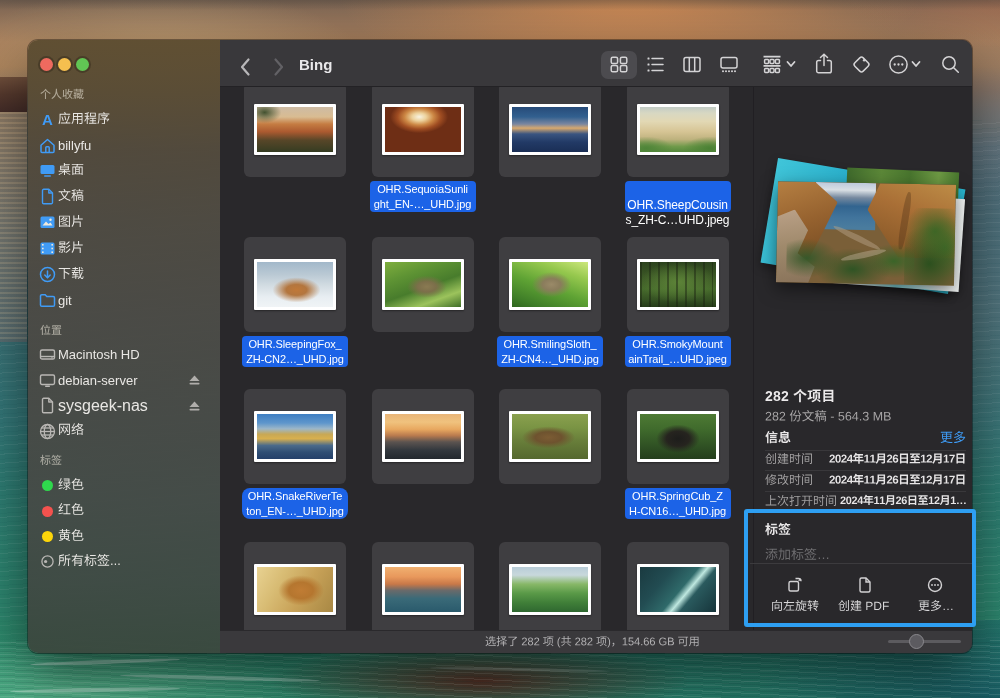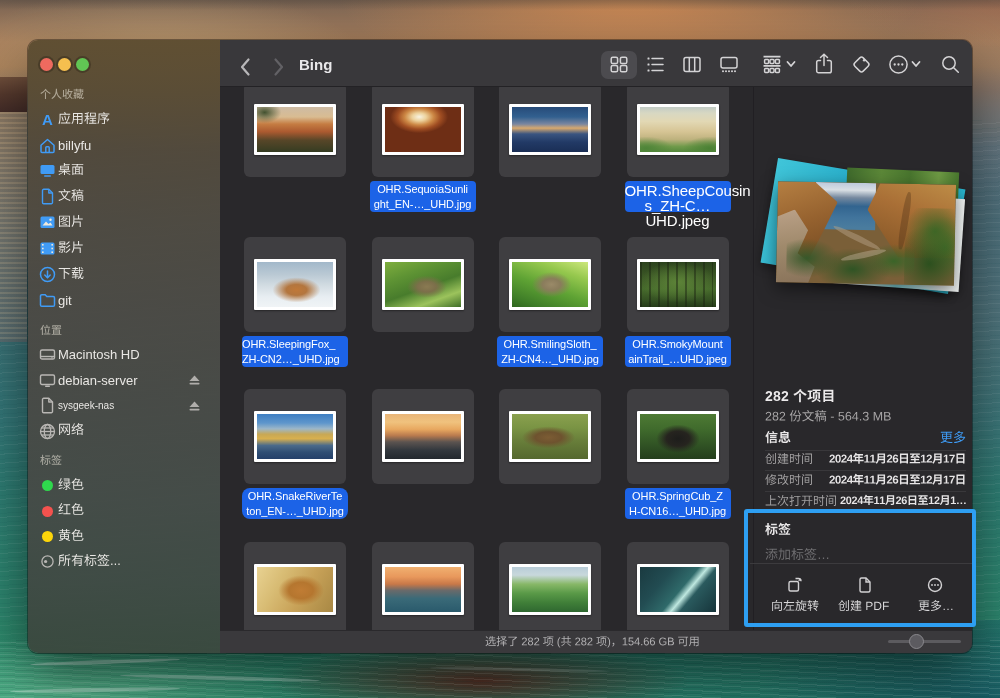--- a/index.html
+++ b/index.html
@@ -51,26 +51,26 @@
       </div>
       <div class="abs" style="left:341.5px;top:141px;width:106px;height:31px;background:#1c63e7;border-radius:4px;color:#fff;font-size:11px;line-height:15.2px;text-align:center;padding-top:1px;letter-spacing:-0.1px">OHR.SequoiaSunli<br>ght_EN-…_UHD.jpg</div>
       <div class="abs" style="left:471px;top:42px;width:102px;height:95px;background:#3f3e41;border-radius:6px"></div>
       <div class="abs" style="left:481px;top:64px;width:82px;height:51px;background:#fff;border-radius:1px;box-shadow:0 1px 2px rgba(0,0,0,.4)">
         <div class="abs" style="left:3px;top:3px;width:76px;height:45px;background:linear-gradient(180deg,#274b79 0%,#32608f 22%,#7a86a0 38%,#d8a96e 47%,#3a5480 60%,#223a66 78%,#1a2e55 100%)"></div>
       </div>
       <div class="abs" style="left:598.5px;top:42px;width:102px;height:95px;background:#3f3e41;border-radius:6px"></div>
       <div class="abs" style="left:608.5px;top:64px;width:82px;height:51px;background:#fff;border-radius:1px;box-shadow:0 1px 2px rgba(0,0,0,.4)">
         <div class="abs" style="left:3px;top:3px;width:76px;height:45px;background:radial-gradient(ellipse 40% 30% at 8% 92%,#4e8438 0%,rgba(78,132,56,0) 88%),radial-gradient(ellipse 40% 30% at 92% 92%,#4a8034 0%,rgba(74,128,52,0) 88%),linear-gradient(180deg,#c2ccc6 0%,#d8d8c2 14%,#e2d8b4 32%,#d6c494 55%,#beb27e 72%,#6f9a4a 88%,#55883c 100%)"></div>
       </div>
-      <div class="abs" style="left:596.5px;top:141px;width:106px;height:31px;background:#1c63e7;border-radius:4px;color:#fff;font-size:15px;line-height:15.2px;text-align:center;padding-top:2px;letter-spacing:-0.1px">OHR.SheepCousin<br>s_ZH-C…UHD.jpeg</div>
+      <div class="abs" style="left:596.5px;top:141px;width:106px;height:31px;background:#1c63e7;border-radius:4px;color:#fff;font-size:12px;line-height:15.2px;text-align:center;padding-top:17px;letter-spacing:-0.1px">OHR.SheepCousin<br>s_ZH-C…UHD.jpeg</div>
       <div class="abs" style="left:216px;top:197px;width:102px;height:95px;background:#3f3e41;border-radius:6px"></div>
       <div class="abs" style="left:226px;top:219px;width:82px;height:51px;background:#fff;border-radius:1px;box-shadow:0 1px 2px rgba(0,0,0,.4)">
         <div class="abs" style="left:3px;top:3px;width:76px;height:45px;background:radial-gradient(ellipse 45% 40% at 52% 62%,#c07838 0%,#b3763f 30%,rgba(180,140,110,0) 70%),linear-gradient(180deg,#a2b8ca 0%,#bac9d4 28%,#d2dce2 52%,#e8eef2 78%,#f0f4f6 100%)"></div>
       </div>
-      <div class="abs" style="left:214px;top:296px;width:106px;height:31px;background:#1c63e7;border-radius:4px;color:#fff;font-size:11px;line-height:15.2px;padding-top:1px;letter-spacing:-0.1px">OHR.SleepingFox_<br>ZH-CN2…_UHD.jpg</div>
+      <div class="abs" style="left:214px;top:296px;width:106px;height:31px;background:#1c63e7;border-radius:4px;color:#fff;font-size:11px;line-height:15.2px;text-align:center;padding-top:1px;letter-spacing:-0.1px">OHR.SleepingFox_<br>ZH-CN2…_UHD.jpg</div>
       <div class="abs" style="left:343.5px;top:197px;width:102px;height:95px;background:#3f3e41;border-radius:6px"></div>
       <div class="abs" style="left:353.5px;top:219px;width:82px;height:51px;background:#fff;border-radius:1px;box-shadow:0 1px 2px rgba(0,0,0,.4)">
         <div class="abs" style="left:3px;top:3px;width:76px;height:45px;background:radial-gradient(ellipse 40% 38% at 55% 55%,#8a7a52 0%,#7c6f4a 30%,rgba(120,130,70,0) 65%),linear-gradient(160deg,#7fae3e 0%,#5f9434 28%,#487c2c 55%,#9cc35c 78%,#3f6e28 100%)"></div>
       </div>
       <div class="abs" style="left:471px;top:197px;width:102px;height:95px;background:#3f3e41;border-radius:6px"></div>
       <div class="abs" style="left:481px;top:219px;width:82px;height:51px;background:#fff;border-radius:1px;box-shadow:0 1px 2px rgba(0,0,0,.4)">
         <div class="abs" style="left:3px;top:3px;width:76px;height:45px;background:radial-gradient(ellipse 42% 45% at 52% 50%,#9a8a68 0%,#8a7c5c 28%,rgba(140,150,80,0) 62%),linear-gradient(200deg,#cde77c 0%,#96c84e 25%,#5fa334 55%,#3f7e28 85%,#2f661f 100%)"></div>
       </div>
       <div class="abs" style="left:469px;top:296px;width:106px;height:31px;background:#1c63e7;border-radius:4px;color:#fff;font-size:11px;line-height:15.2px;text-align:center;padding-top:1px;letter-spacing:-0.1px">OHR.SmilingSloth_<br>ZH-CN4…_UHD.jpg</div>
       <div class="abs" style="left:598.5px;top:197px;width:102px;height:95px;background:#3f3e41;border-radius:6px"></div>
@@ -565,21 +565,21 @@
         </g>
         <rect x="6" y="13.6" width="5" height="1.4" rx="0.7" fill="#b9b7b4"></rect>
       </svg>
       <div class="abs" style="left:30px;top:331.5px;font-size:13px;color:#e9e7e4;line-height:17px">debian-server</div>
       <svg class="abs" style="left:10.5px;top:357.0px" width="17" height="17" viewBox="0 0 17 17">
         <g fill="none" stroke="#b9b7b4" stroke-width="1.4" stroke-linejoin="round">
           <path d="M3.5 2.5 A1.2 1.2 0 0 1 4.7 1.3 L9.8 1.3 L13.5 5 L13.5 14.5 A1.2 1.2 0 0 1 12.3 15.7 L4.7 15.7 A1.2 1.2 0 0 1 3.5 14.5 Z"></path>
           <path d="M9.8 1.3 L9.8 5 L13.5 5"></path>
         </g>
       </svg>
-      <div class="abs" style="left:30px;top:357.0px;font-size:10px;color:#e9e7e4;line-height:17px">sysgeek-nas</div>
+      <div class="abs" style="left:30px;top:357.0px;font-size:16px;color:#e9e7e4;line-height:17px">sysgeek-nas</div>
       <svg class="abs" style="left:10.5px;top:382.5px" width="17" height="17" viewBox="0 0 17 17">
         <g fill="none" stroke="#b9b7b4" stroke-width="1.3">
           <circle cx="8.5" cy="8.5" r="7"></circle>
           <ellipse cx="8.5" cy="8.5" rx="3.2" ry="7"></ellipse>
           <path d="M1.5 8.5 H15.5"></path>
           <path d="M2.4 5 H14.6"></path>
           <path d="M2.4 12 H14.6"></path>
         </g>
       </svg>
       <div style="position:absolute;left:30.0px;top:382.4px">

